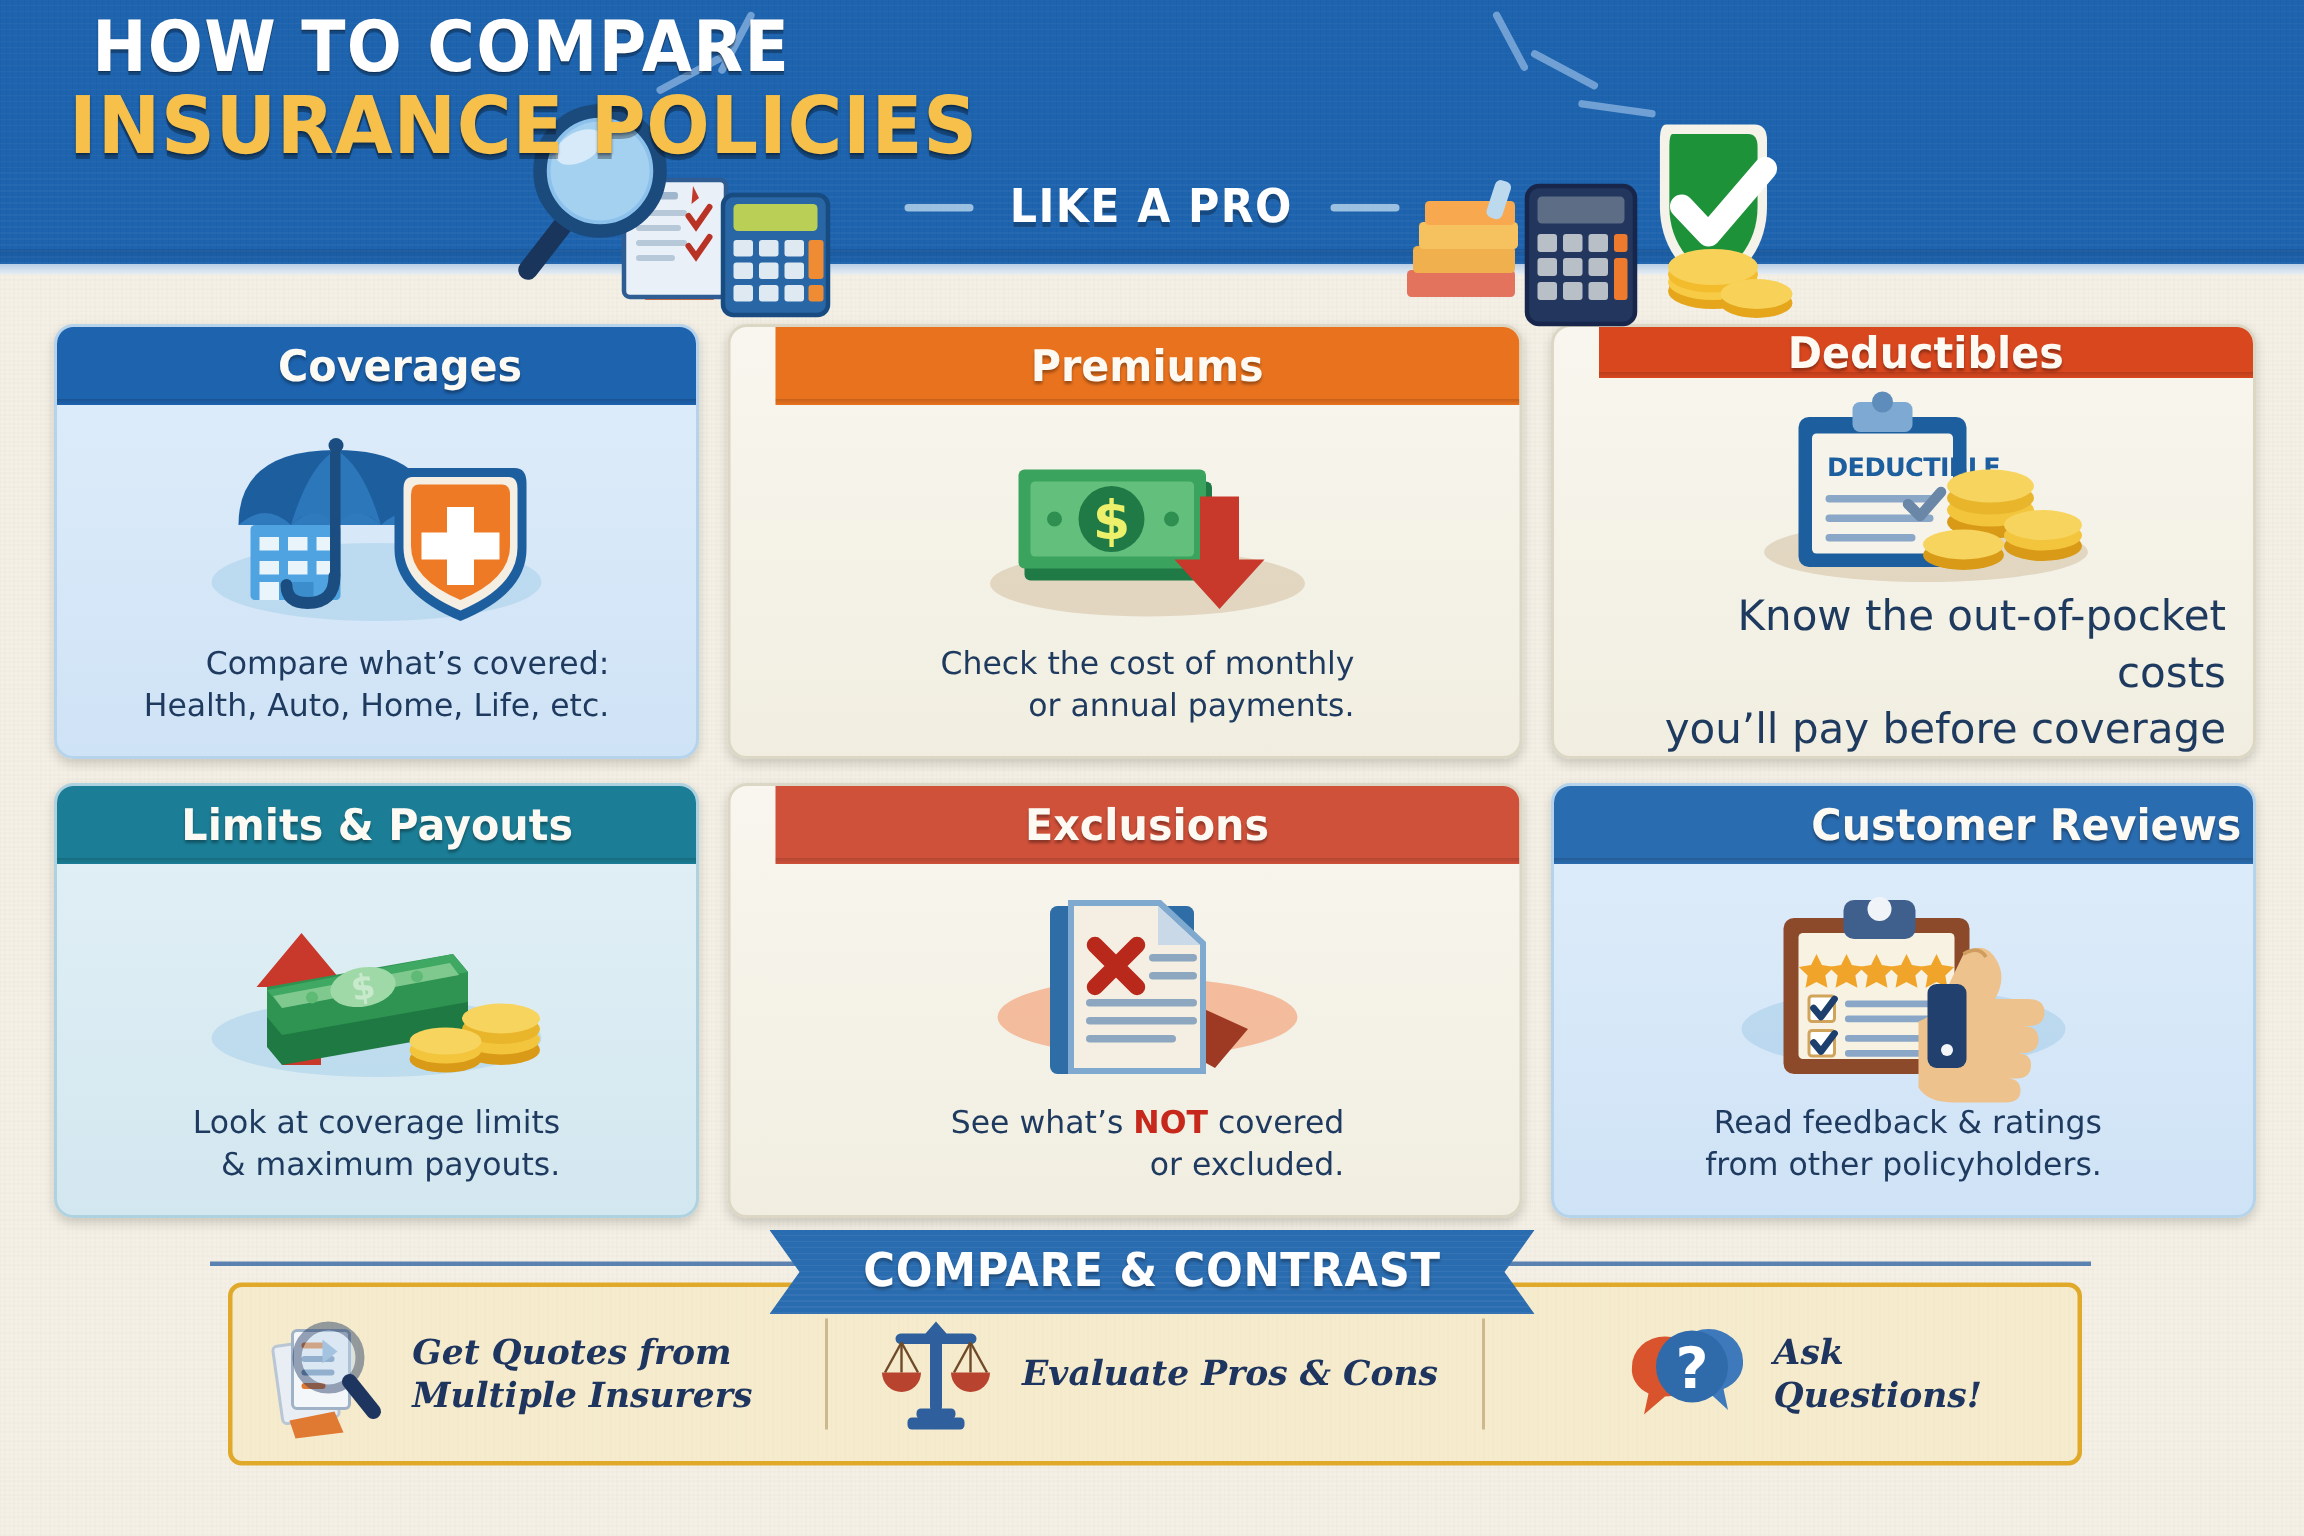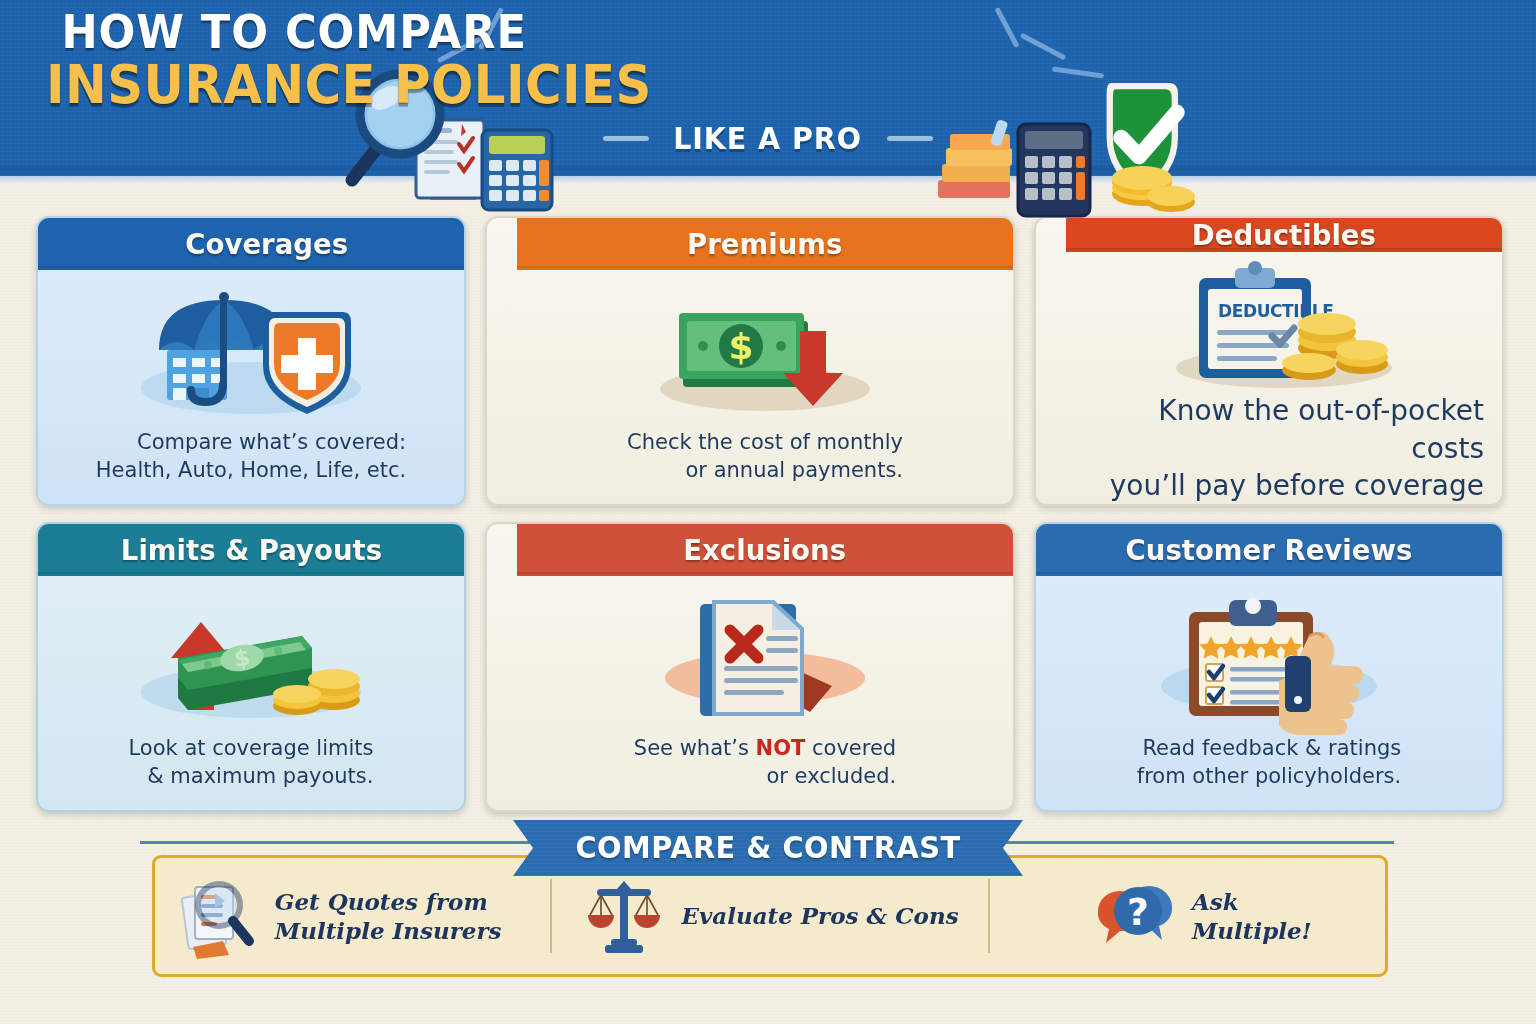--- a/index.html
+++ b/index.html
@@ -147,21 +147,21 @@
   
   .bg-blue   { background: linear-gradient(180deg,#dfedfa 0%, #cfe3f6 100%); border:2px solid #b6d3ec; }
   .bg-cream  { background: linear-gradient(180deg,#f8f6ee 0%, #f1eee1 100%); border:2px solid #dcd7c5;padding-left:30px; }
   .bg-tealbg { background: linear-gradient(180deg,#e2f0f5 0%, #d3e7f0 100%); border:2px solid #aed2e0; }
 
   .hd-blue  { background:#1d63ae;padding-left:32px; }
   .hd-orange{ background:#e9721e; }
   .hd-red   { background:#d9471f; }
   .hd-teal  { background:#1b7e96; }
   .hd-salmon{ background:#d0513a; }
-  .hd-blue2 { background:#2a6cb0; }
+  .hd-blue2 { background:#2a6cb0;justify-content:flex-end; }
 
   
   .bottom-rule {
     position:absolute; left:140px; top:841px; width:1254px; height:3px;
     background:#3f6fa8; opacity:.85;
   }
   .ribbon {
     position:absolute; left:50%; top:820px; transform:translateX(-50%);
     z-index: 8;
     background:#2a6cb0;
@@ -583,20 +583,20 @@
 
   <div class="cta-item">
     <svg class="cta-icon" viewBox="0 0 86 86">
       <path d="M6 38 a22 20 0 1 1 22 20 l-14 12 l3 -14 a20 18 0 0 1 -11 -18 z" fill="#d9542c"></path>
       <path d="M80 34 a23 21 0 1 0 -23 21 l13 12 l-3 -14 a21 19 0 0 0 13 -19 z" fill="#3d79bb"></path>
       <circle cx="46" cy="38" r="24" fill="#2f6aab"></circle>
       <text x="46" y="52" font-family="DejaVu Sans, sans-serif" font-size="38" font-weight="700" fill="#ffffff" text-anchor="middle">?</text>
     </svg>
     <div class="cta-text">
       <div>Ask</div>
-      <div>Multiple!</div>
+      <div>Questions!</div>
     </div>
   </div>
 </div>
 
 <div class="ribbon">
   <div class="ribbon-text">COMPARE &amp; CONTRAST</div>
 </div>
 
 </body></html>

